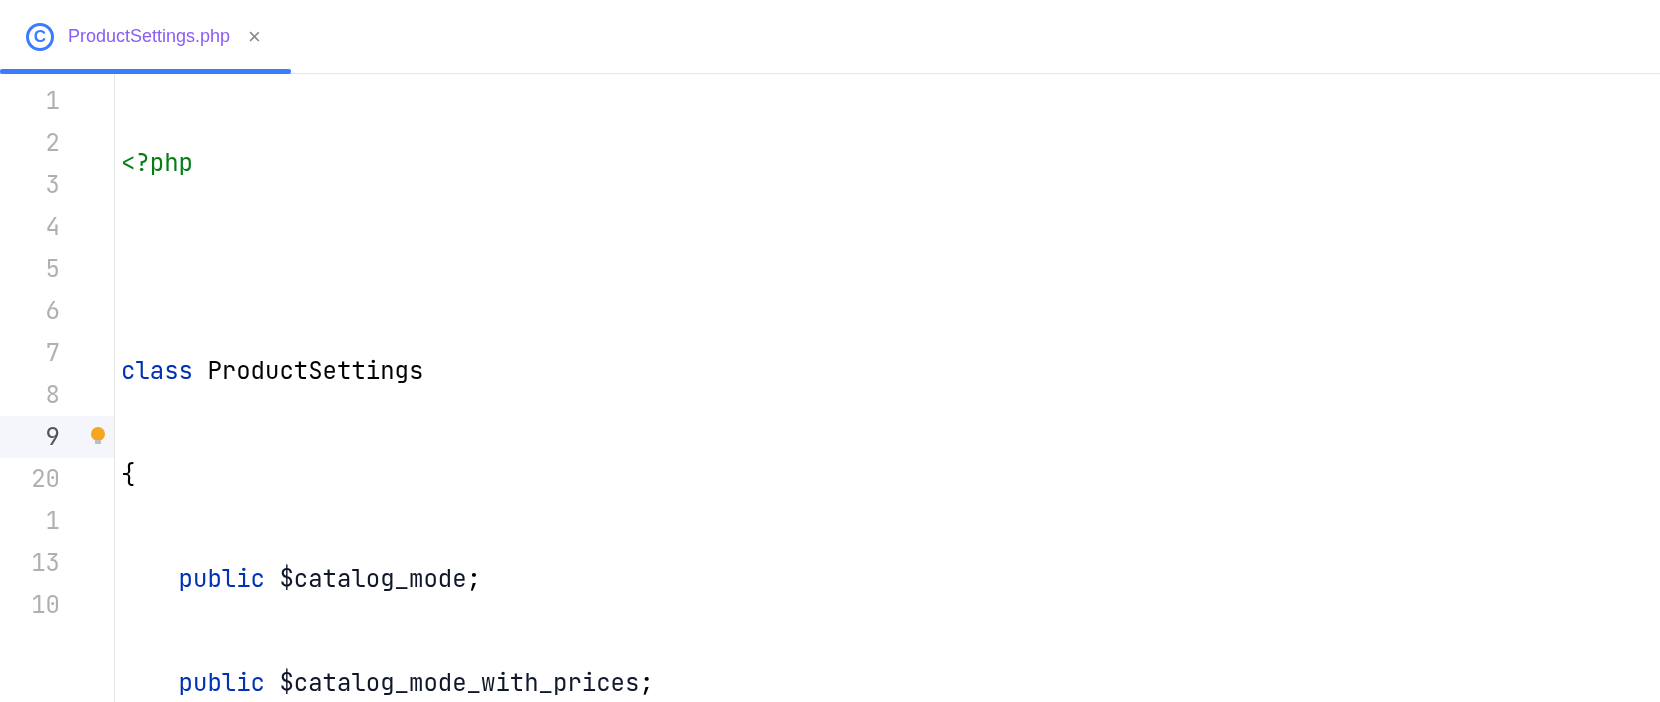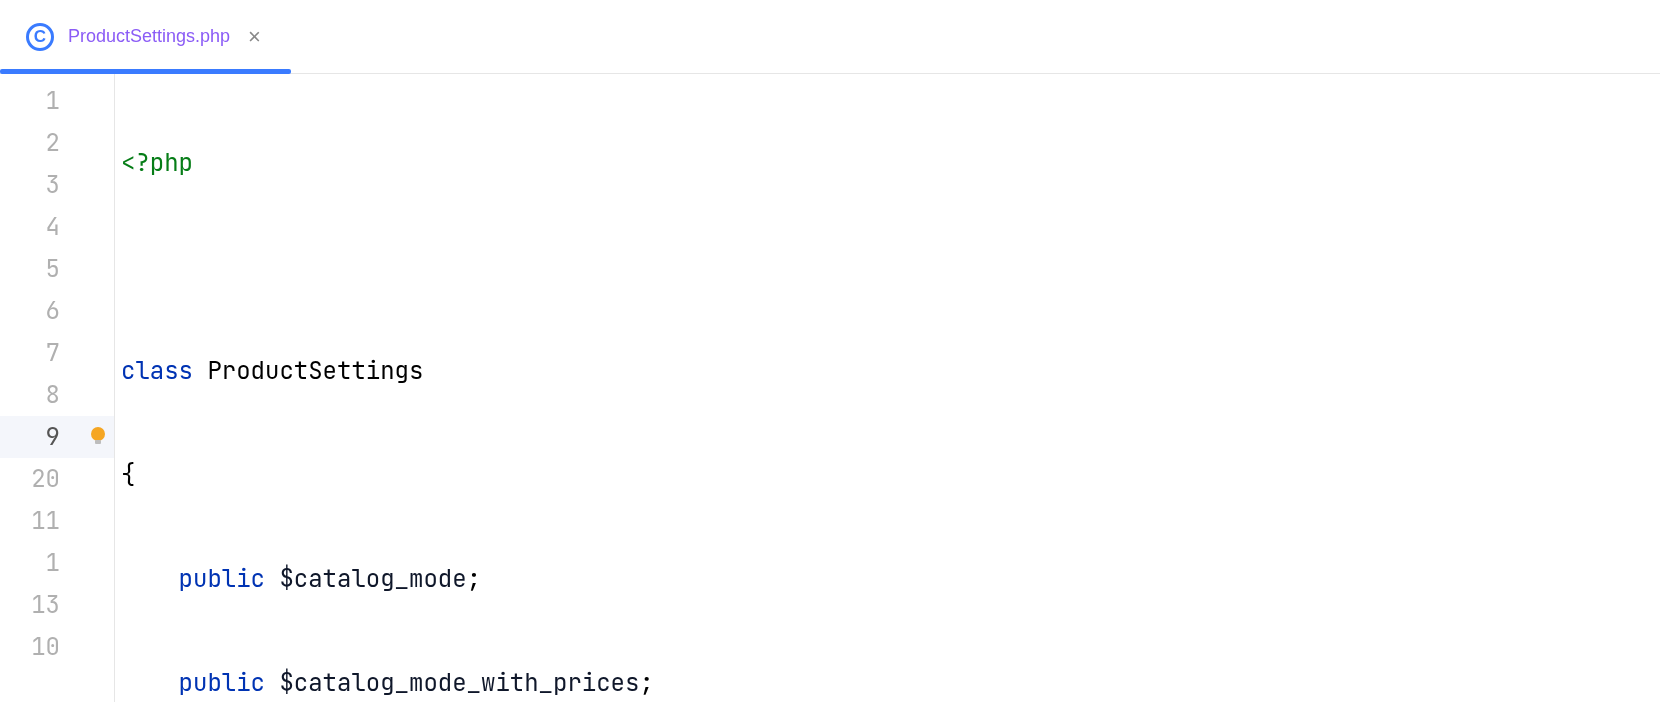--- a/index.html
+++ b/index.html
@@ -127,21 +127,20 @@
     <div class="ln current hl">
       <span>9</span>
       <span class="bulb">
         <svg width="20" height="24" viewBox="0 0 20 24">
           <circle cx="10" cy="9" r="7" fill="#f5a623"></circle>
           <rect x="7" y="15" width="6" height="4" rx="1" fill="#bdbdbd"></rect>
         </svg>
       </span>
     </div>
     <div class="ln">20</div>
-    <div class="ln">11</div>
     <div class="ln">1</div>
     <div class="ln">13</div>
     <div class="ln">10</div>
   </div>
 
   <div class="code">
     <div class="line"><span class="str">&lt;?php</span></div>
     <div class="line"></div>
     <div class="line"><span class="kw">class</span> <span class="punc">ProductSettings</span></div>
     <div class="line"><span class="punc">{</span></div>

